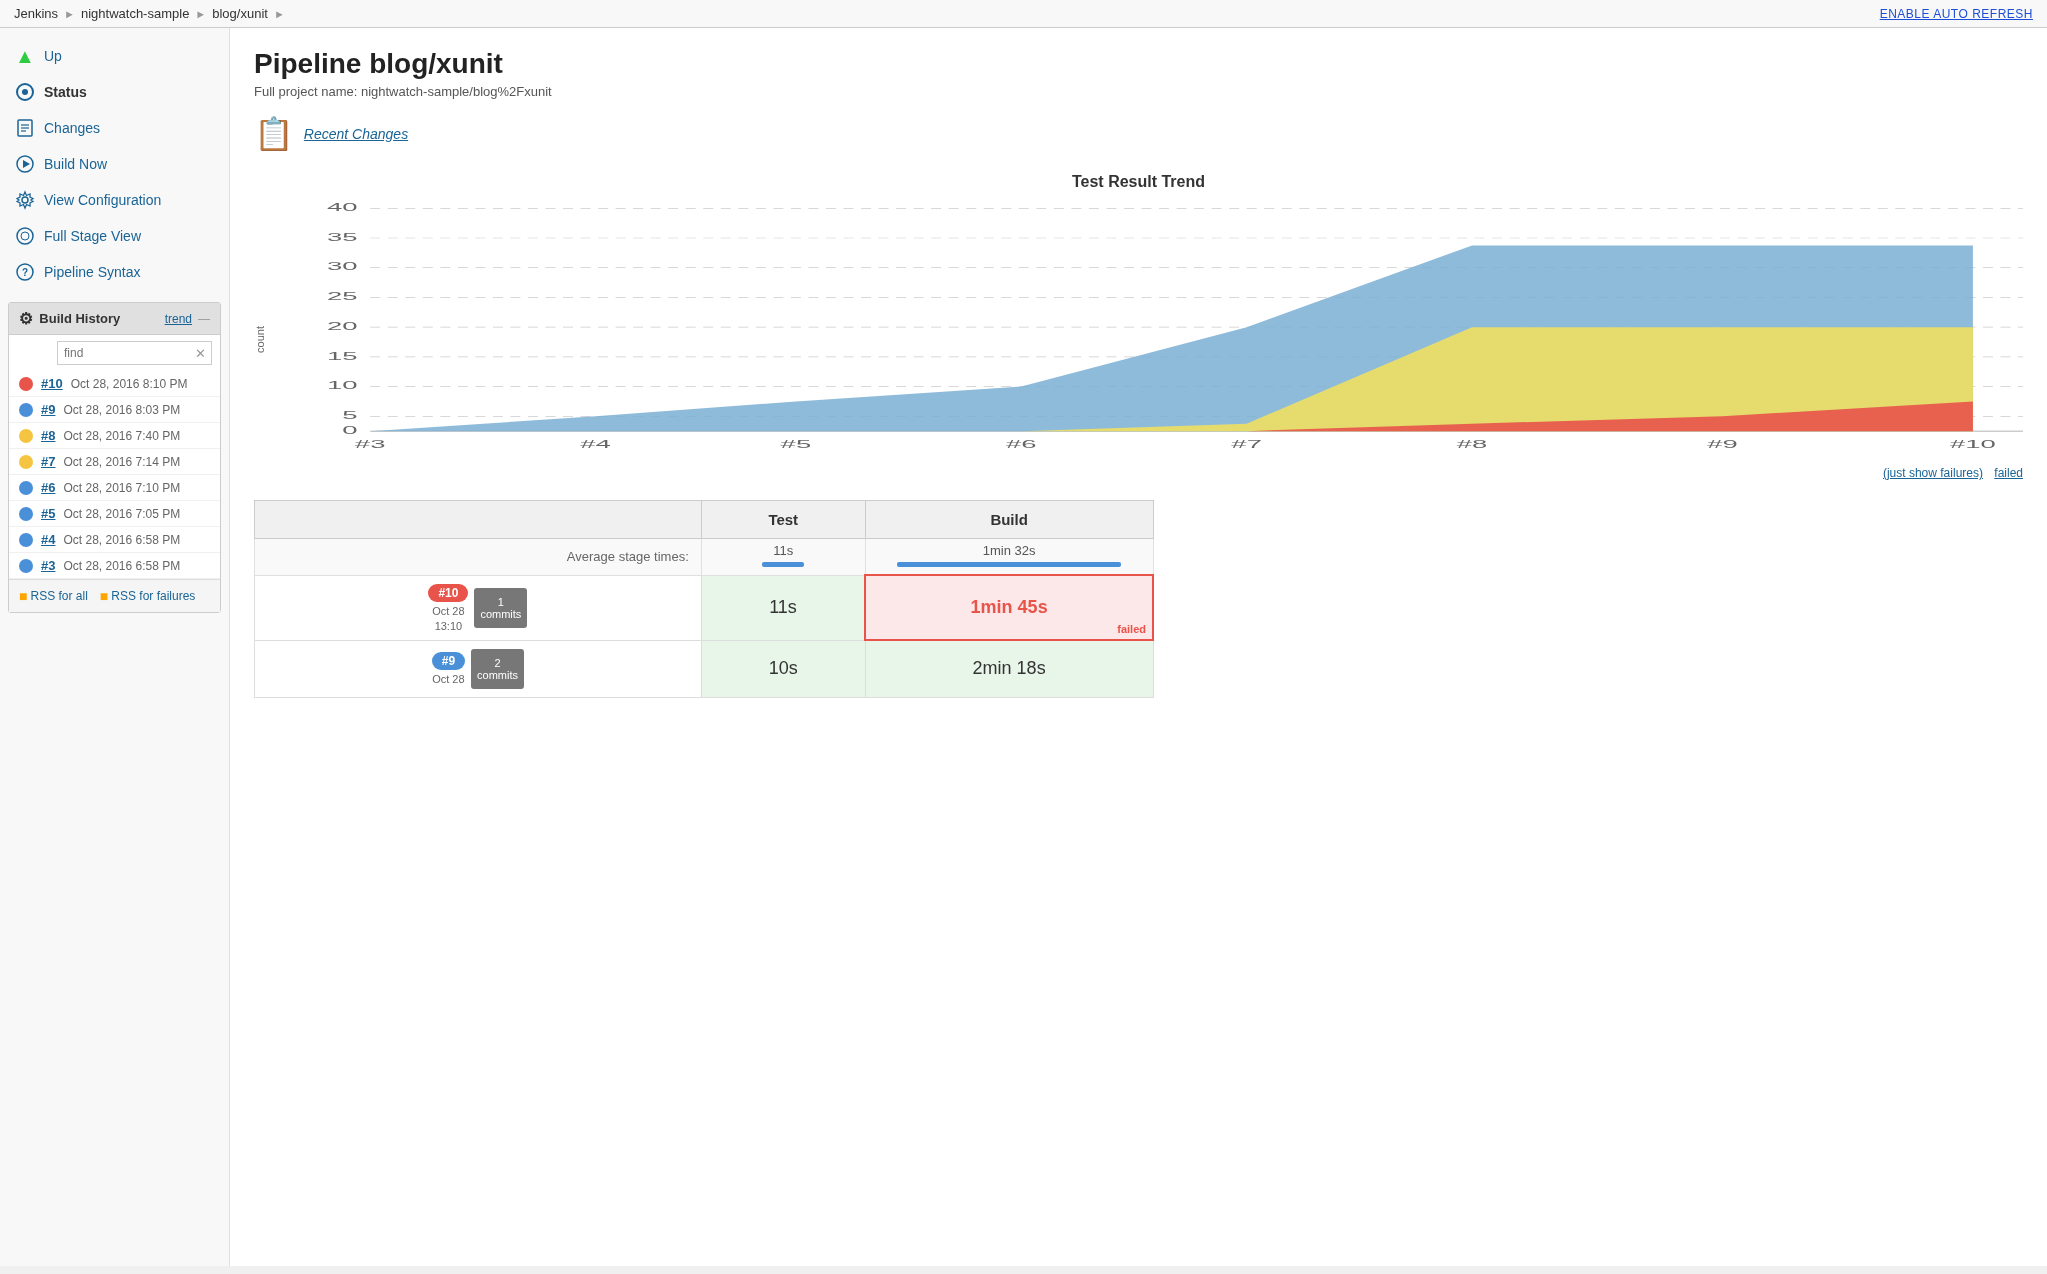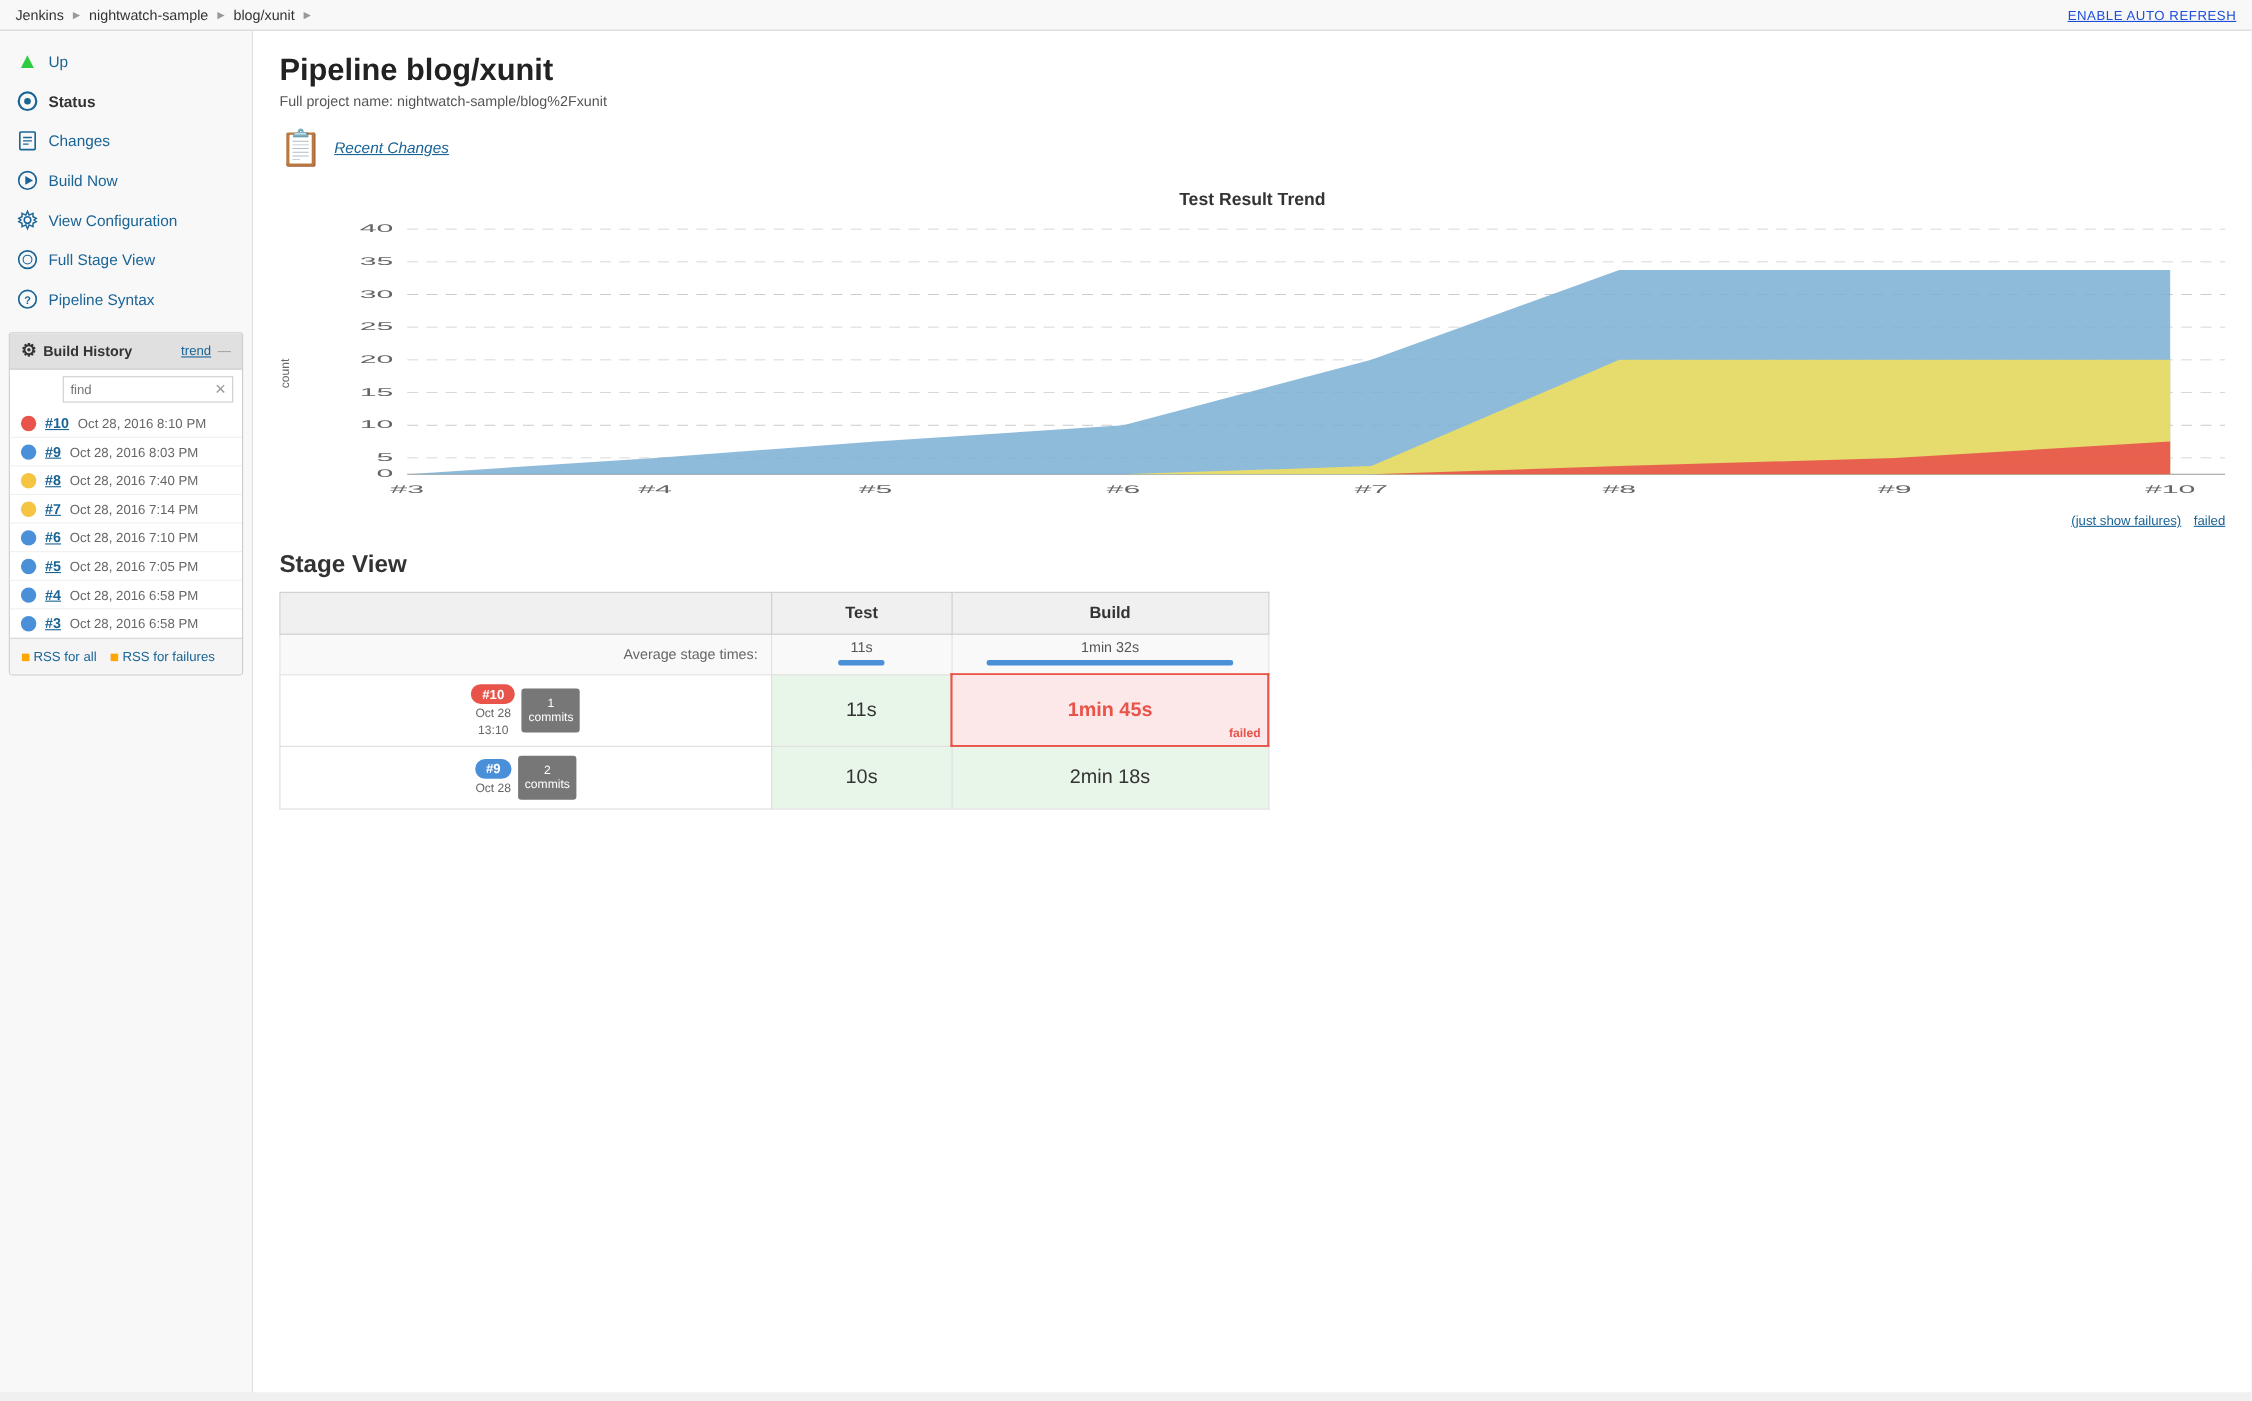--- a/index.html
+++ b/index.html
@@ -421,21 +421,20 @@
           </svg>
           <div id="chart-links">
             <a>(just show failures)</a>
             <a>failed</a>
           </div>
         </div>
       </div>
     </div>
 
     <div id="stage-view-section">
-      <h2 id="stage-view-title">Stage View</h2>
       <table id="stage-table">
         <thead>
           <tr>
             <th style="border:1px solid #ccc; background:#f0f0f0; min-width:160px;"></th>
             <th>Test</th>
             <th>Build</th>
           </tr>
         </thead>
         <tbody>
 

